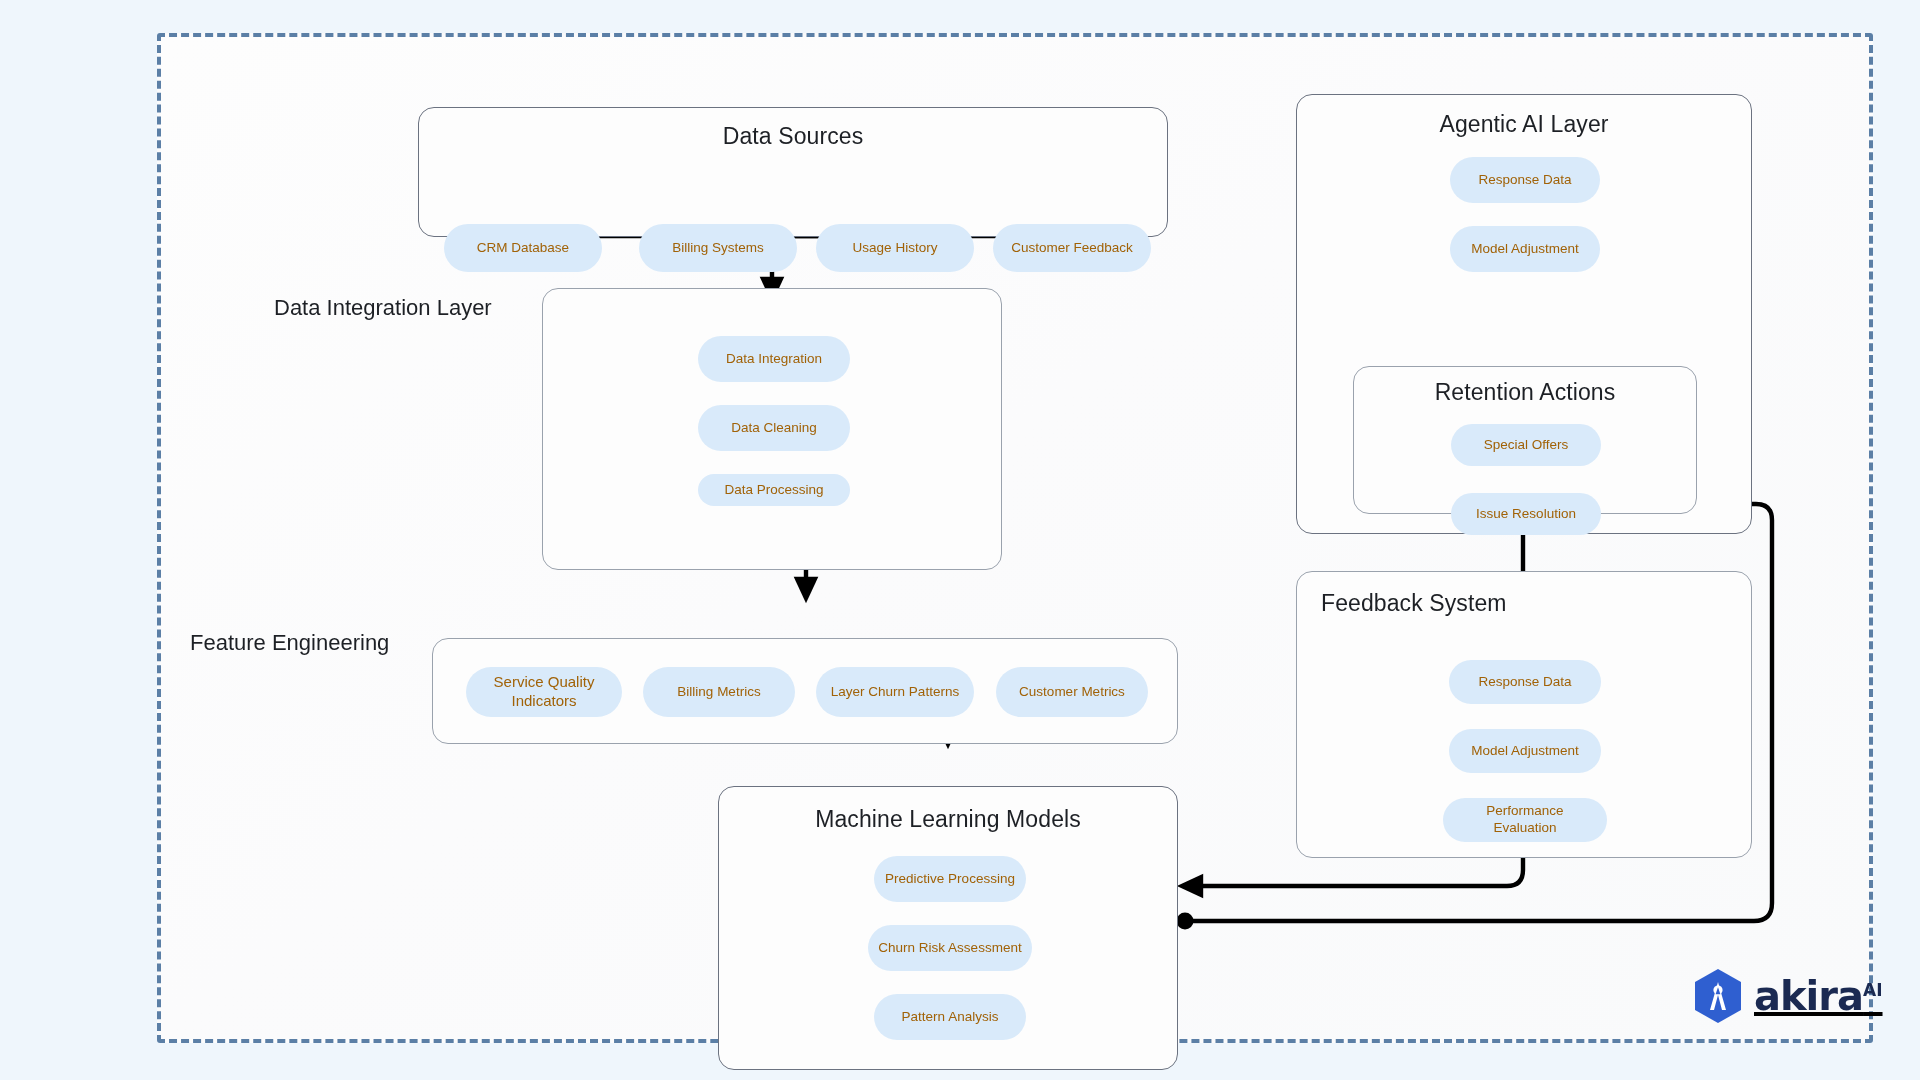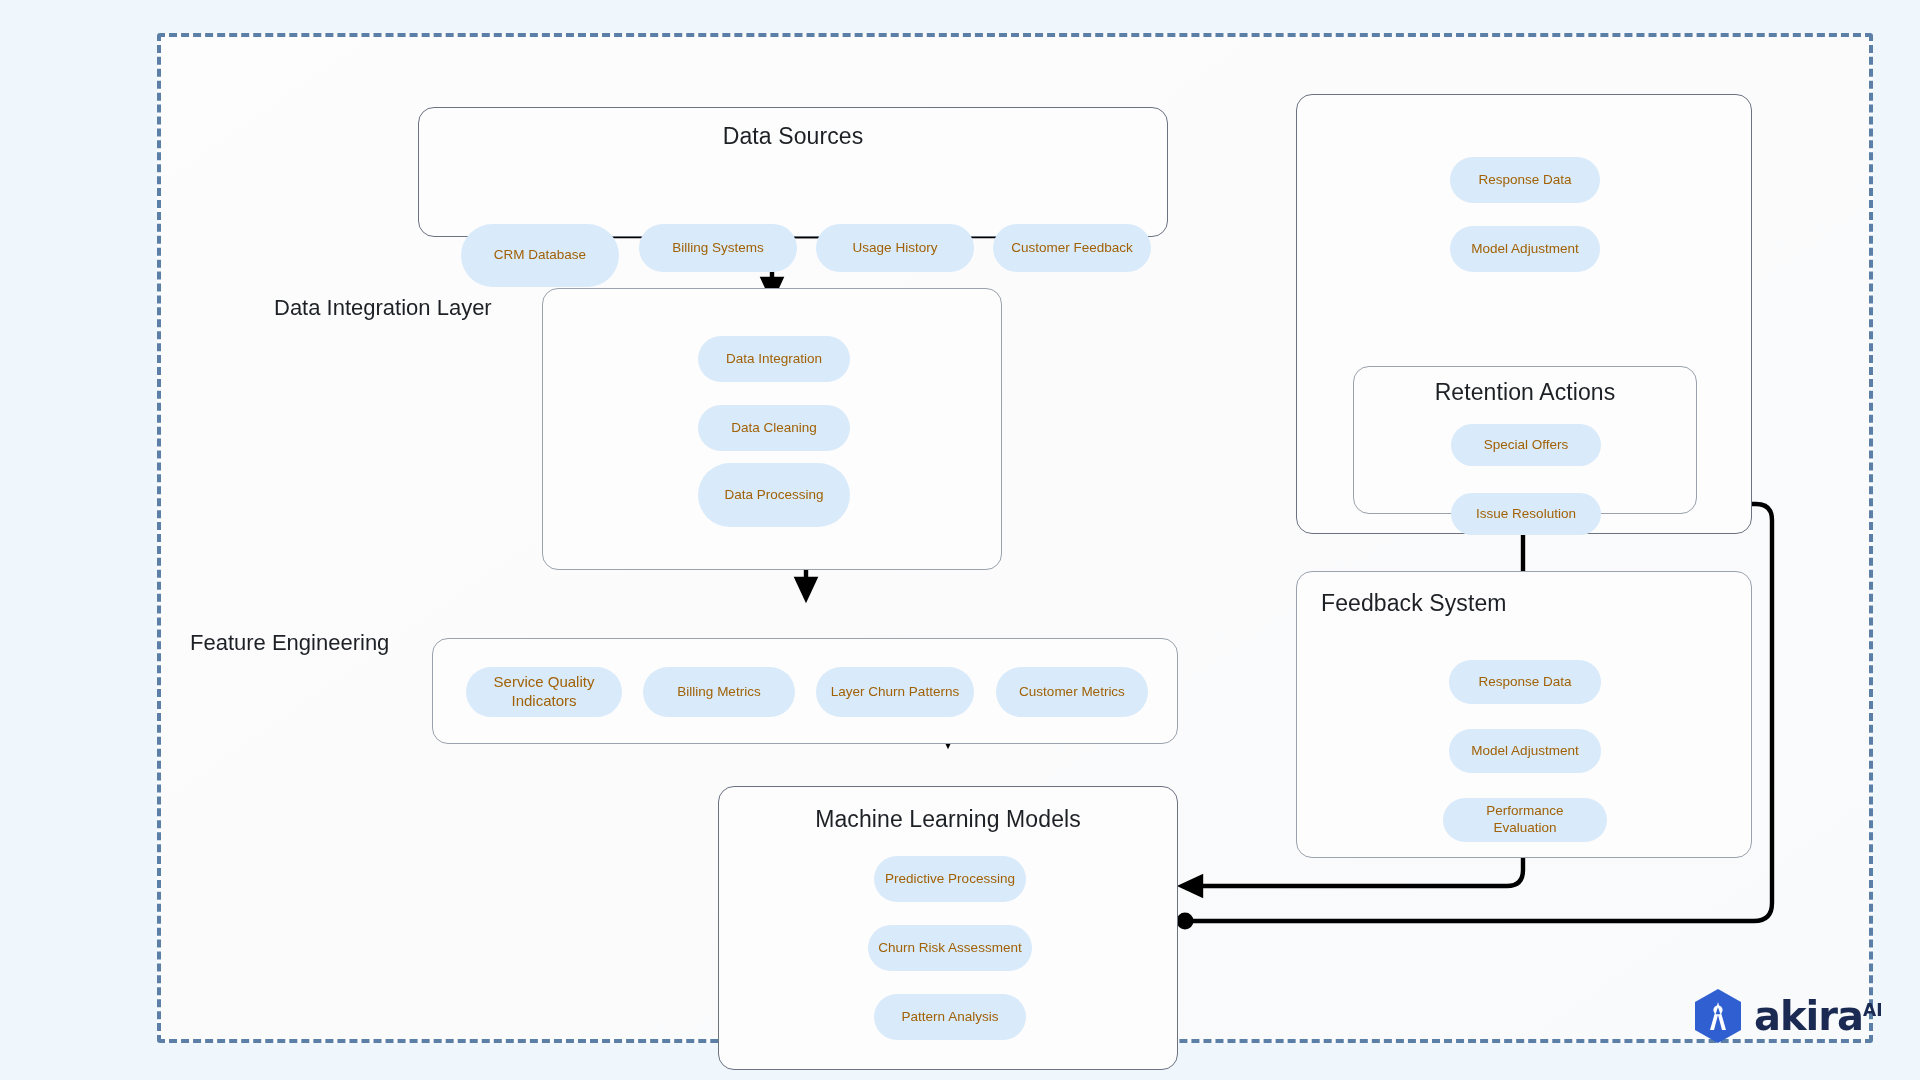--- a/index.html
+++ b/index.html
@@ -151,69 +151,70 @@
       <circle cx="1523" cy="658" r="8.5"></circle>
       <circle cx="1523" cy="727" r="8.5"></circle>
       <circle cx="1523" cy="782" r="8.5"></circle>
 
       <circle cx="1185" cy="921" r="8.5"></circle>
     </g>
   </svg>
 
   <div class="panel" style="left:418px;top:63px;width:750px;height:130px;">
     <div class="panel-title" style="top:15px;">Data Sources</div>
-    <div class="pill" style="left:42px;top:116px;width:158px;height:63px;">CRM Database</div>
+    <div class="pill" style="left:25px;top:116px;width:158px;height:48px;">CRM Database</div>
     <div class="pill" style="left:220px;top:116px;width:158px;height:48px;">Billing Systems</div>
     <div class="pill" style="left:397px;top:116px;width:158px;height:48px;">Usage History</div>
     <div class="pill" style="left:574px;top:116px;width:158px;height:48px;">Customer Feedback</div>
   </div>
 
   <div class="side-label" style="left:274px;top:295px;">Data Integration Layer</div>
 
   <div class="panel soft" style="left:542px;top:244px;width:460px;height:282px;">
     <div class="pill" style="left:155px;top:47px;width:152px;height:46px;">Data Integration</div>
     <div class="pill" style="left:155px;top:116px;width:152px;height:46px;">Data Cleaning</div>
-    <div class="pill" style="left:155px;top:174px;width:152px;height:64px;">Data Processing</div>
+    <div class="pill" style="left:155px;top:185px;width:152px;height:32px;">Data Processing</div>
   </div>
 
   <div class="side-label" style="left:190px;top:630px;">Feature Engineering</div>
 
   <div class="panel soft" style="left:432px;top:594px;width:746px;height:106px;">
     <div class="pill two-line" style="left:33px;top:28px;width:156px;height:50px;">Service Quality Indicators</div>
     <div class="pill" style="left:210px;top:28px;width:152px;height:50px;">Billing Metrics</div>
     <div class="pill" style="left:383px;top:28px;width:158px;height:50px;">Layer Churn Patterns</div>
     <div class="pill" style="left:563px;top:28px;width:152px;height:50px;">Customer Metrics</div>
   </div>
 
   <div class="panel" style="left:718px;top:742px;width:460px;height:284px;">
     <div class="panel-title" style="top:19px;">Machine Learning Models</div>
     <div class="pill" style="left:155px;top:69px;width:152px;height:46px;">Predictive Processing</div>
     <div class="pill" style="left:149px;top:138px;width:164px;height:46px;">Churn Risk Assessment</div>
     <div class="pill" style="left:155px;top:207px;width:152px;height:46px;">Pattern Analysis</div>
   </div>
 
   <div class="panel" style="left:1296px;top:50px;width:456px;height:440px;">
+    <div class="panel-title" style="top:16px;">Agentic AI Layer</div>
     <div class="pill" style="left:153px;top:62px;width:150px;height:46px;">Response Data</div>
     <div class="pill" style="left:153px;top:131px;width:150px;height:46px;">Model Adjustment</div>
 
     <div class="panel soft" style="left:56px;top:227px;width:344px;height:148px;">
       <div class="panel-title" style="top:12px;">Retention Actions</div>
       <div class="pill" style="left:97px;top:57px;width:150px;height:42px;">Special Offers</div>
       <div class="pill" style="left:97px;top:126px;width:150px;height:42px;">Issue Resolution</div>
     </div>
   </div>
 
   <div class="panel soft" style="left:1296px;top:527px;width:456px;height:287px;">
     <div class="panel-title left" style="top:18px;left:24px;right:auto;">Feedback System</div>
     <div class="pill" style="left:152px;top:88px;width:152px;height:44px;">Response Data</div>
     <div class="pill" style="left:152px;top:157px;width:152px;height:44px;">Model Adjustment</div>
     <div class="pill" style="left:146px;top:226px;width:164px;height:44px;">Performance Evaluation</div>
   </div>
 
-  <div class="logo" style="left:1692px;top:988px;">
+  <div class="logo" style="left:1692px;top:968px;text-decoration:underline;">
     <svg class="hex" viewBox="0 0 52 56">
       <path d="M26 1 L49 14 L49 42 L26 55 L3 42 L3 14 Z" fill="#2f5fd0"></path>
       <path d="M26 14 L34 42 L30 42 L26 27 L22 42 L18 42 Z" fill="#ffffff"></path>
       <circle cx="26" cy="22" r="4.6" fill="#ffffff"></circle>
       <path d="M26 19.2 L28.4 26.2 L23.6 26.2 Z" fill="#2f5fd0"></path>
     </svg>
     <div class="wordmark">
       <span>akira</span><span class="sup">AI</span>
     </div>
   </div>

